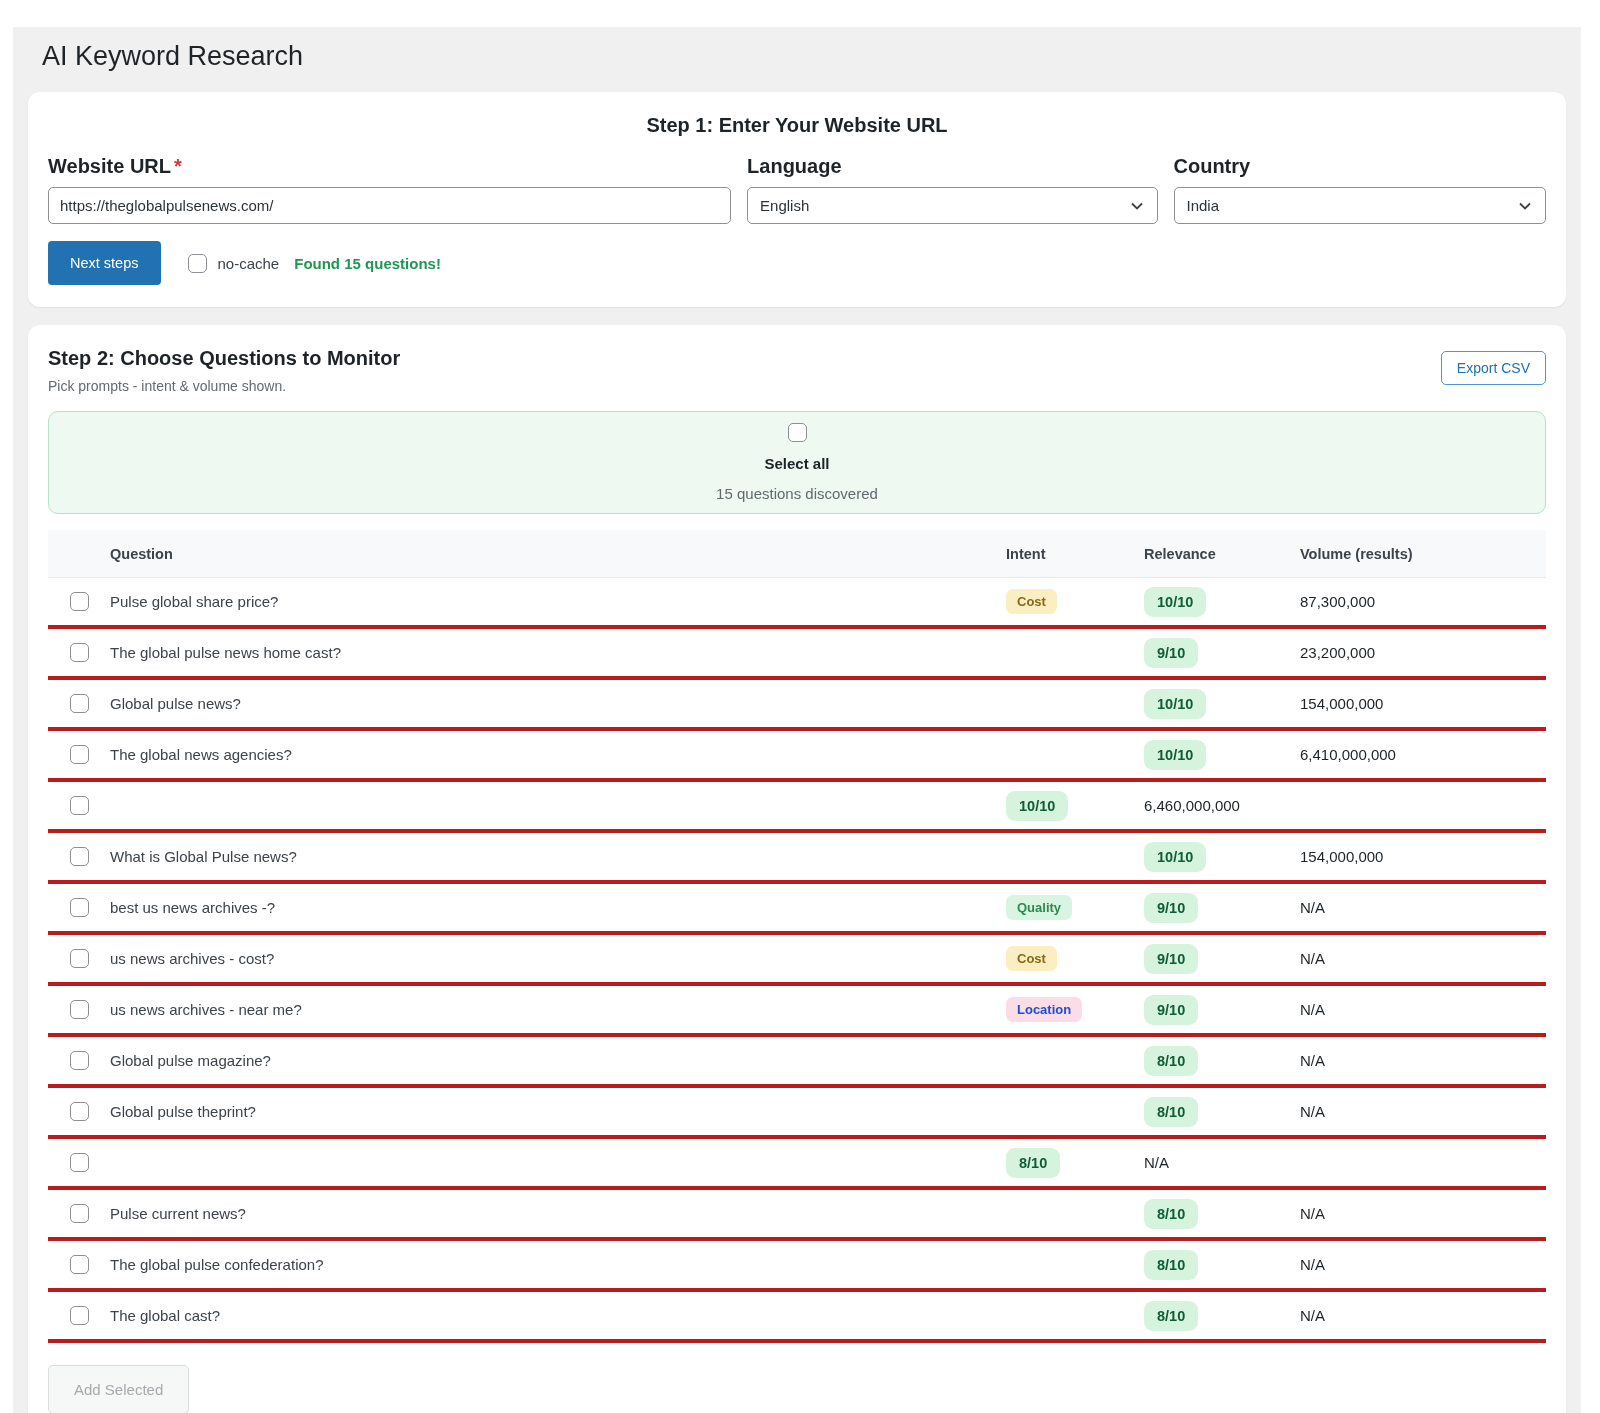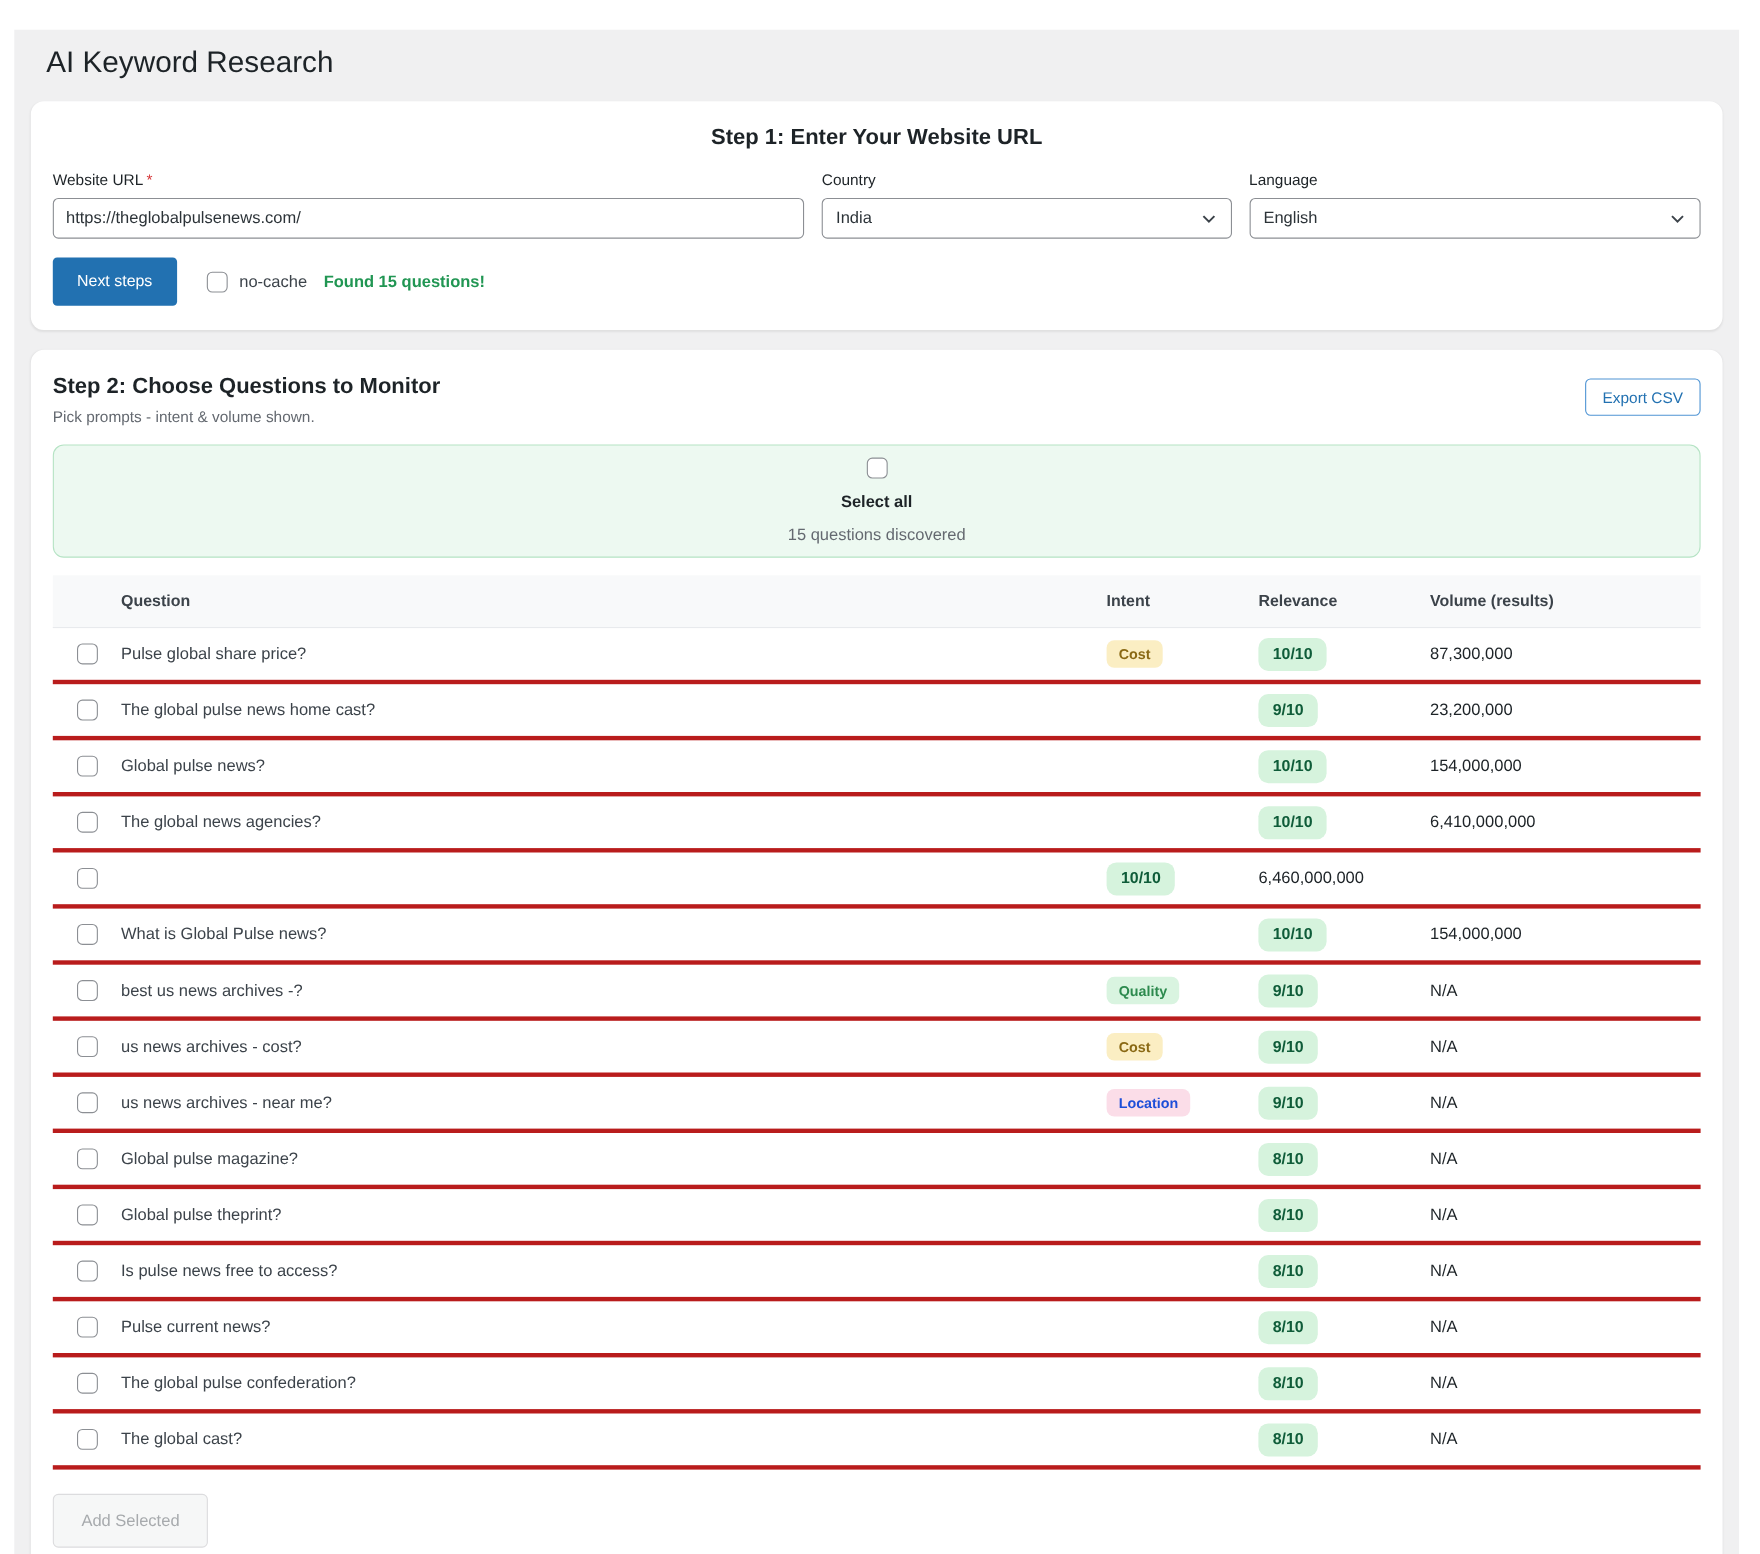--- a/index.html
+++ b/index.html
@@ -38,22 +38,22 @@
   .form-row {
     display: flex;
     gap: 16px;
     margin-top: 18px;
   }
   .field { display: flex; flex-direction: column; }
   .field-url { flex: 0 0 45.6%; }
   .field-lang { flex: 0 0 27.4%; }
   .field-country { flex: 1; }
   .field-label {
-    font-size: 14px;
-    font-weight: 400;
+    font-size: 20px;
+    font-weight: 700;
     color: #1d2327;
     margin-bottom: 9px;
   }
   .req { color: #d63638; margin-left: 3px; }
   .text-input, .select-box {
     height: 37px;
     border: 1px solid #8c8f94;
     border-radius: 5px;
     background: #fff;
     font-size: 15px;
@@ -197,39 +197,39 @@
     <div class="card-heading">Step 1: Enter Your Website URL</div>
 
     <div class="form-row">
       <div class="field field-url">
         <div class="field-label">
           <span>Website URL</span><span class="req">*</span>
         </div>
         <input class="text-input" type="text" value="https://theglobalpulsenews.com/" style="">
       </div>
 
+      <div class="field field-lang">
+        <div class="field-label">Language</div>
+        <div class="select-box">
+          <span>English</span>
+          <svg class="chevron" viewBox="0 0 16 16" fill="none" stroke="currentColor" stroke-width="1.8">
+              <polyline points="3,5.5 8,10.5 13,5.5"></polyline>
+            </svg>
+        </div>
+      </div>
+
       <div class="field field-country">
         <div class="field-label">Country</div>
         <div class="select-box">
           <span>India</span>
           <svg class="chevron" viewBox="0 0 16 16" fill="none" stroke="currentColor" stroke-width="1.8">
               <polyline points="3,5.5 8,10.5 13,5.5"></polyline>
             </svg>
         </div>
       </div>
-
-      <div class="field field-lang">
-        <div class="field-label">Language</div>
-        <div class="select-box">
-          <span>English</span>
-          <svg class="chevron" viewBox="0 0 16 16" fill="none" stroke="currentColor" stroke-width="1.8">
-              <polyline points="3,5.5 8,10.5 13,5.5"></polyline>
-            </svg>
-        </div>
-      </div>
     </div>
 
     <div class="actions-row">
       <button class="btn-primary">Next steps</button>
       <span class="checkbox" style="margin-left:16px"></span>
       <span class="nocache-label">no-cache</span>
       <span class="found-text">Found 15 questions!</span>
     </div>
   </div>
 
@@ -363,21 +363,20 @@
     <div class="cell-question">Global pulse theprint?</div>
     <div class="cell-intent"></div>
     <div class="cell-relevance"><span class="rel-badge">8/10</span></div>
     <div class="cell-volume">N/A</div>
   </div>
 
   <div class="trow">
     <div class="cell-check">
               <span class="checkbox"></span>
             </div>
-    <div class="cell-question">Is pulse news free to access?</div>
     <div class="cell-intent"></div>
     <div class="cell-relevance"><span class="rel-badge">8/10</span></div>
     <div class="cell-volume">N/A</div>
   </div>
 
   <div class="trow">
     <div class="cell-check">
               <span class="checkbox"></span>
             </div>
     <div class="cell-question">Pulse current news?</div>

